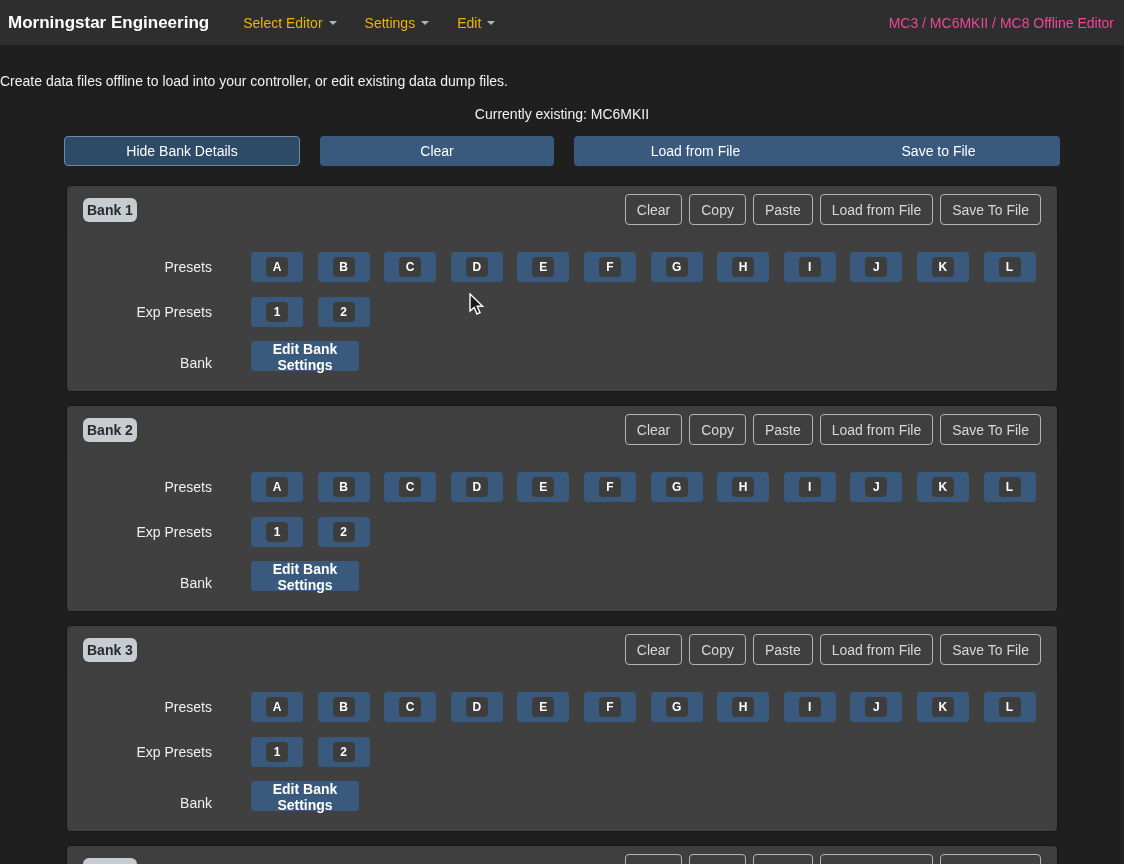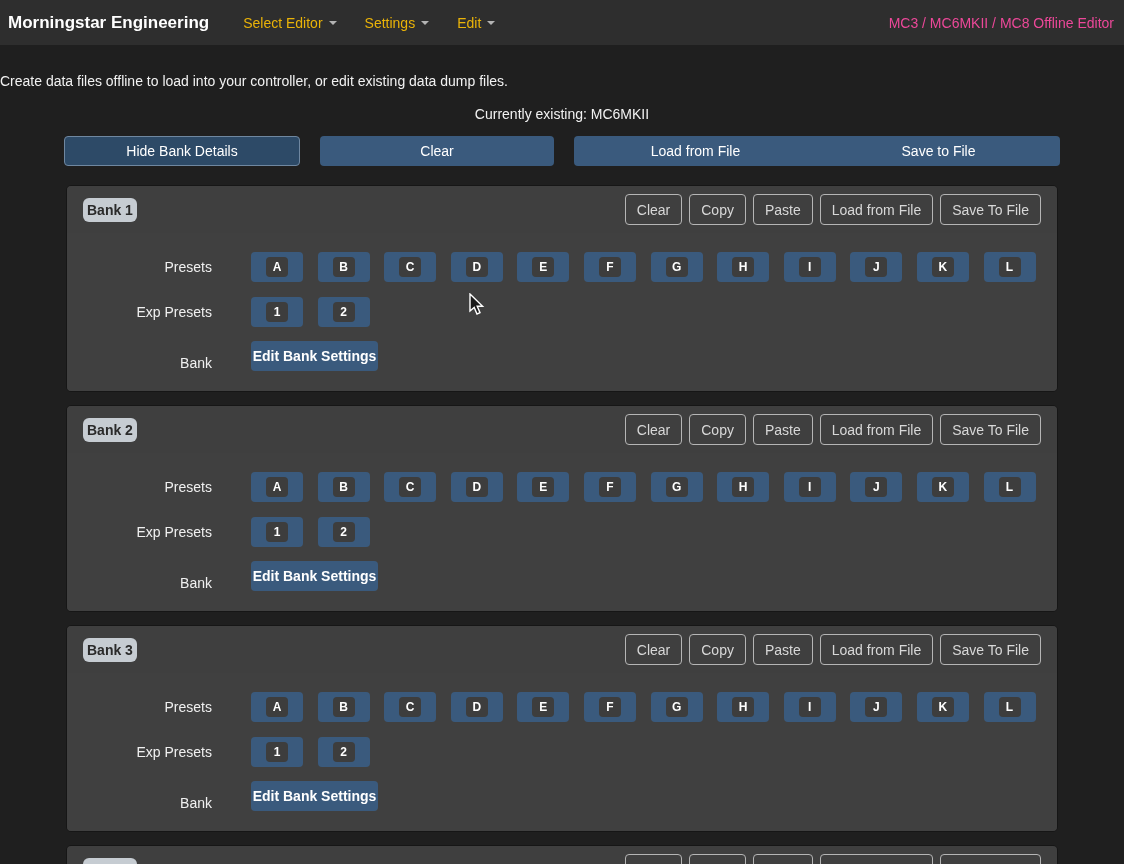--- a/index.html
+++ b/index.html
@@ -169,21 +169,21 @@
     border-radius: 4px;
     color: #ffffff;
     font-size: 12px;
     font-weight: 700;
     display: flex;
     align-items: center;
     justify-content: center;
     padding: 0 3px;
   }
   .btn-edit-bank {
-    width: 127px;
+    width: 108px;
     font-weight: 600;
   }
   
   .cursor {
     position: absolute;
     left: 469px;
     top: 293px;
     pointer-events: none;
     z-index: 50;
   }

